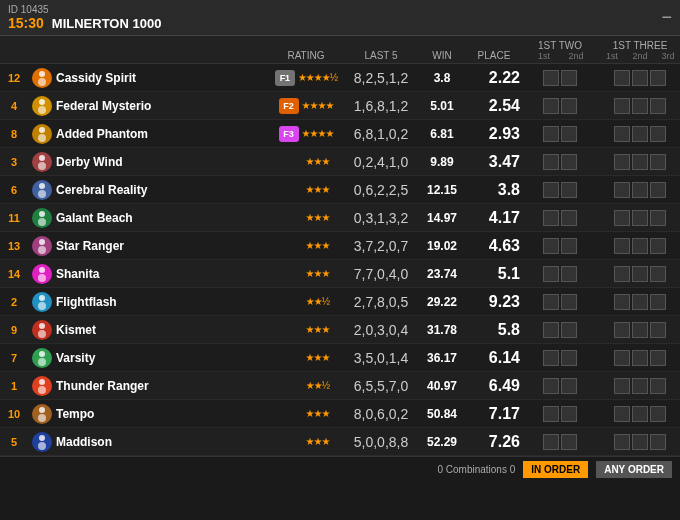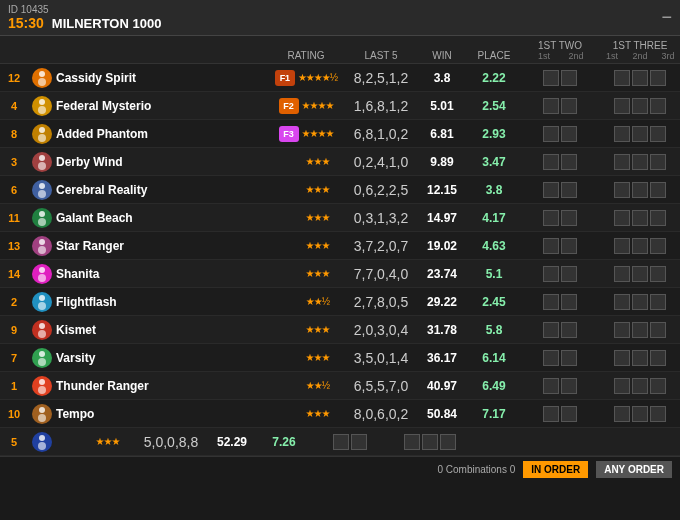--- a/index.html
+++ b/index.html
@@ -105,21 +105,21 @@
       width: 20px;
       height: 16px;
       border-radius: 3px;
       color: #fff;
       font-size: 9px;
       font-weight: bold;
       display: flex;
       align-items: center;
       justify-content: center;
     }
-    .f1 { background: #c2410c; }
+    .f1 { background: #737373; }
     .f2 { background: #e06000; }
     .f3 { background: #d946ef; }
     .stars {
       color: #f90;
       font-size: 10px;
       letter-spacing: -1px;
     }
     .last5-cell {
       width: 70px;
       text-align: center;
@@ -128,24 +128,24 @@
     }
     .win-cell {
       width: 52px;
       text-align: center;
       font-size: 12px;
       font-weight: bold;
       color: #fff;
     }
     .place-cell {
       width: 52px;
-      text-align: center;
-      font-size: 12px;
-      font-weight: bold;
-      color: #86efac;
+      text-align: right;
+      font-size: 16px;
+      font-weight: bold;
+      color: #ffffff;
     }
     .boxes-cell {
       width: 80px;
       display: flex;
       align-items: center;
       justify-content: center;
       gap: 2px;
     }
     .box {
       width: 16px;
@@ -467,21 +467,21 @@
       </svg>
     </div>
         </div>
       <div class="name-cell">Flightflash</div>
       <div class="rating-cell">
         <span style="width:20px;display:inline-block;"></span>
         <span class="stars">★★½</span>
       </div>
       <div class="last5-cell">2,7,8,0,5</div>
       <div class="win-cell">29.22</div>
-      <div class="place-cell">2.45</div>
+      <div class="place-cell">9.23</div>
       <div class="boxes-cell">
       <div class="box"></div>
       <div class="box"></div>
     </div>
       <div class="boxes-cell">
       <div class="box"></div>
       <div class="box"></div>
       <div class="box"></div>
     </div>
     </div>
@@ -600,20 +600,21 @@
       <div class="horse-row">
       <div class="num-cell" style="color:#f90;">5</div>
       <div class="jockey-cell">
           <div class="jockey-icon" style="background:#2040a0;">
       <svg width="18" height="18" viewBox="0 0 18 18">
         <circle cx="9" cy="5" r="3" fill="rgba(255,255,255,0.8)"></circle>
         <ellipse cx="9" cy="13" rx="4" ry="4" fill="rgba(255,255,255,0.6)"></ellipse>
       </svg>
     </div>
         </div>
+      <div class="name-cell">Maddison</div>
       <div class="rating-cell">
         <span style="width:20px;display:inline-block;"></span>
         <span class="stars">★★★</span>
       </div>
       <div class="last5-cell">5,0,0,8,8</div>
       <div class="win-cell">52.29</div>
       <div class="place-cell">7.26</div>
       <div class="boxes-cell">
       <div class="box"></div>
       <div class="box"></div>

